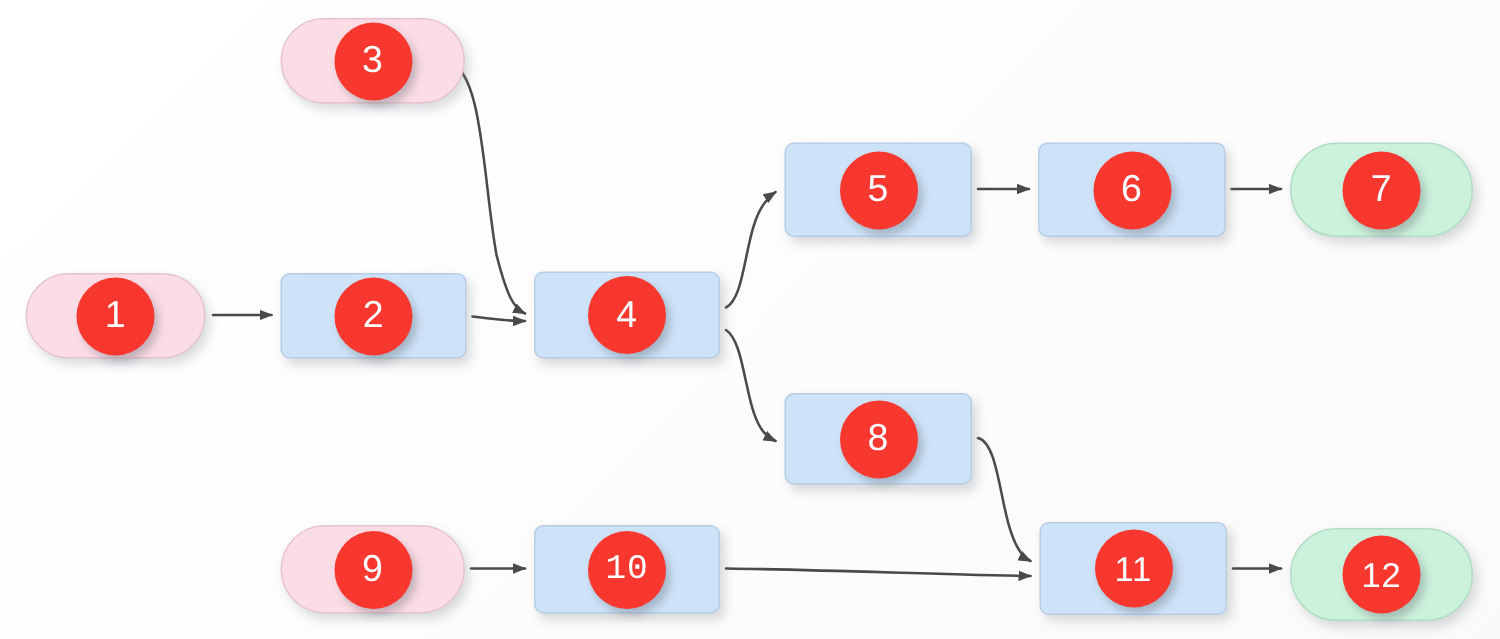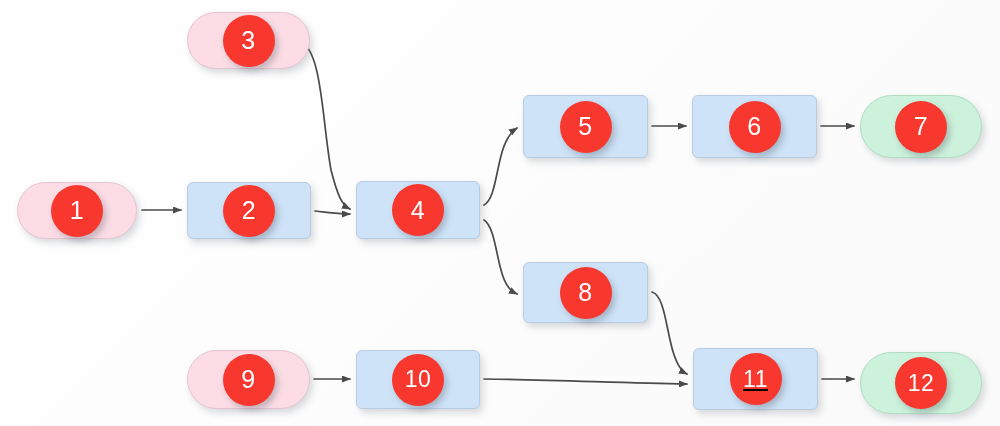--- a/index.html
+++ b/index.html
@@ -104,24 +104,24 @@
       </div>
       <div class="node shape-stadium fill-green" style="left: 860px; top: 95px; width: 122px; height: 63px;">
         <div class="badge">7</div>
       </div>
       <div class="node shape-rect fill-blue" style="left: 523px; top: 262px; width: 125px; height: 61px;">
         <div class="badge">8</div>
       </div>
       <div class="node shape-stadium fill-pink" style="left: 187px; top: 350px; width: 123px; height: 59px;">
         <div class="badge">9</div>
       </div>
-      <div class="node shape-rect fill-blue" style="left: 356px; top: 350px; width: 124px; height: 59px;">
+      <div class="node shape-rect fill-blue" style="left: 356px; top: 350px; width: 124px; height: 59px; font-family: Liberation Mono, monospace;">
         <div class="badge narrow">10</div>
       </div>
-      <div class="node shape-rect fill-blue" style="left: 693px; top: 348px; width: 125px; height: 62px; text-decoration: underline;">
+      <div class="node shape-rect fill-blue" style="left: 693px; top: 348px; width: 125px; height: 62px;">
         <div class="badge narrow">11</div>
       </div>
       <div class="node shape-stadium fill-green" style="left: 860px; top: 352px; width: 122px; height: 62px;">
         <div class="badge narrow">12</div>
       </div>
     </div>
 
 </div>
 
 </body></html>

